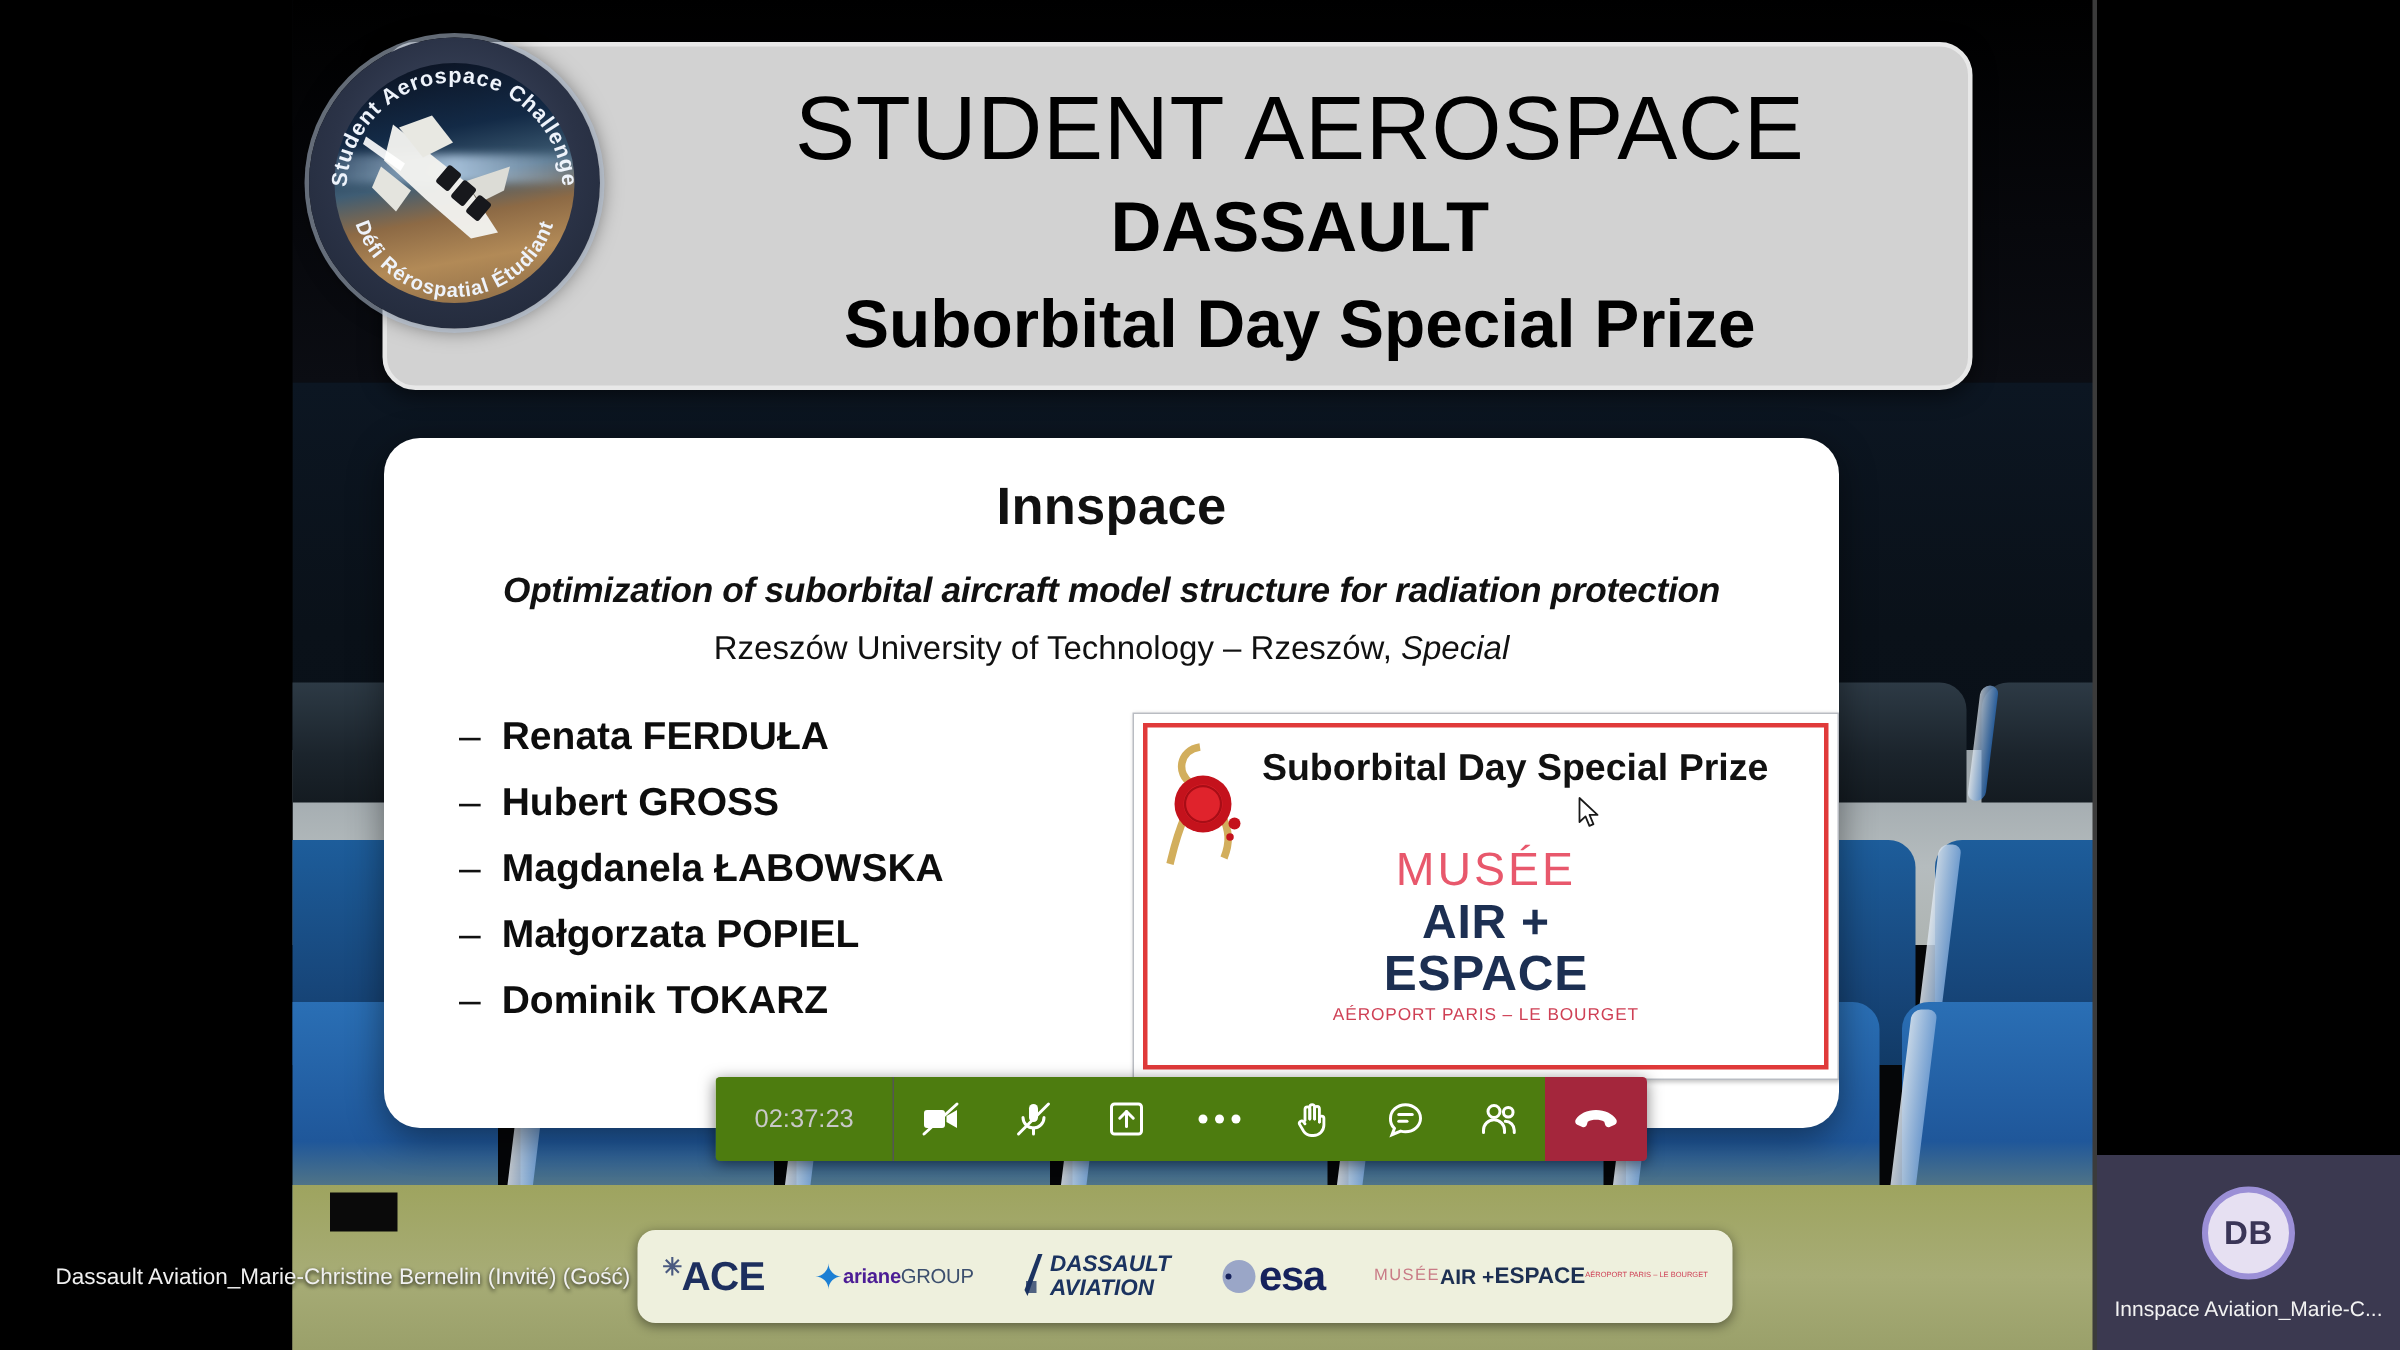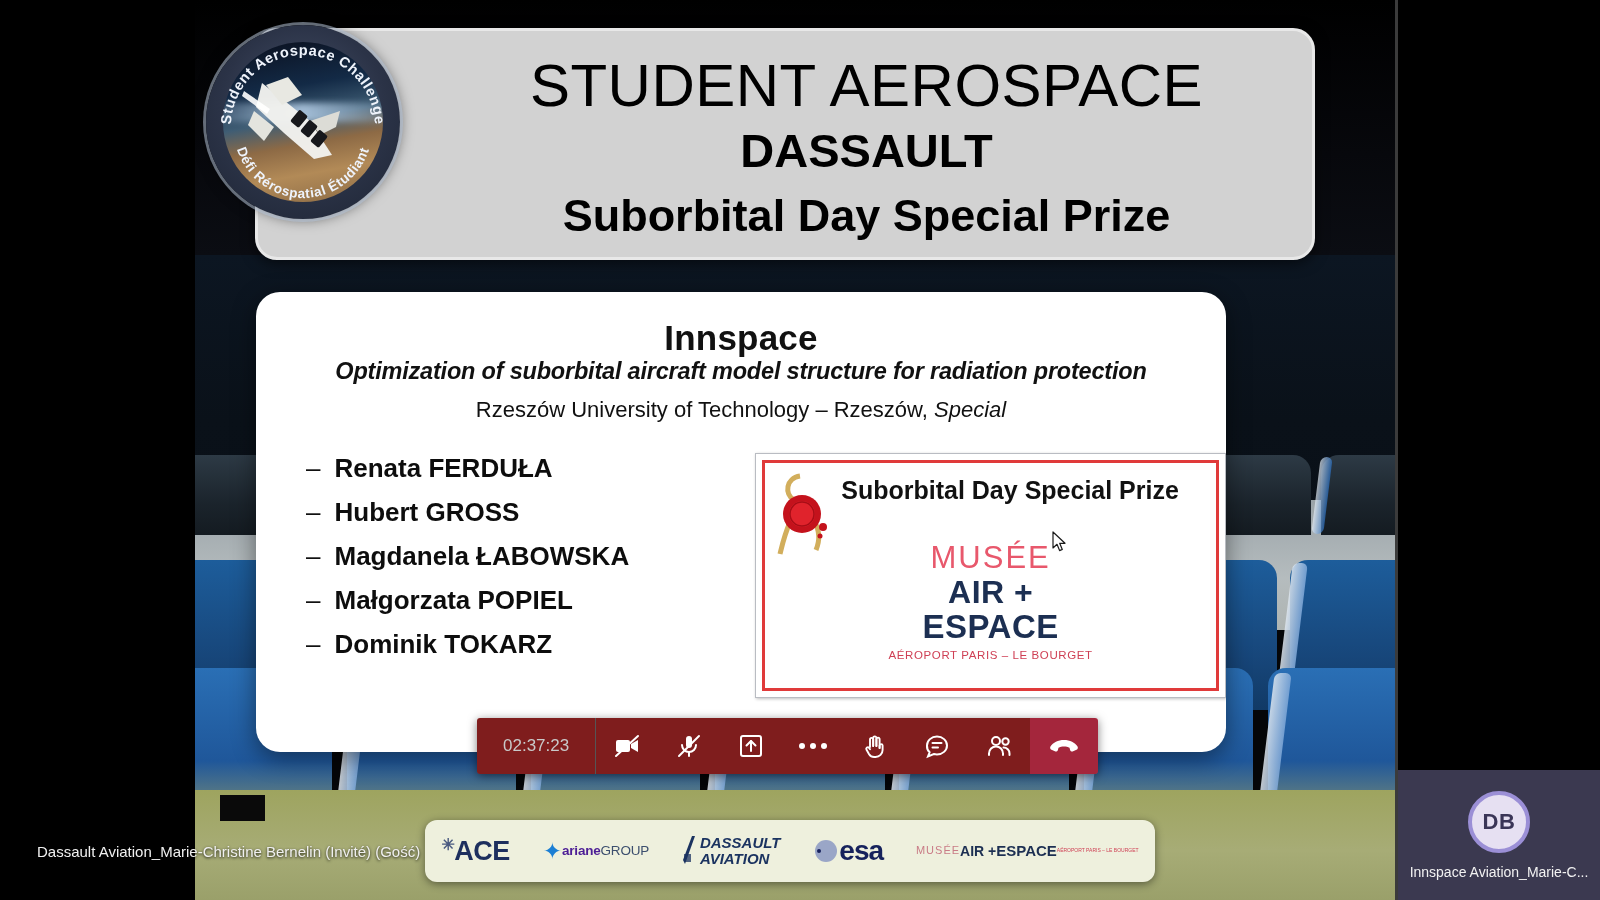--- a/index.html
+++ b/index.html
@@ -70,21 +70,21 @@
   .bt2 { font-size:47px; font-weight:bold; line-height:1.45; }
   .bt3 { font-size:45px; font-weight:bold; line-height:1.35; }
 
   
   #slide { position:absolute; left:256px; top:292px; width:970px; height:460px;
            background:#fff; border-radius:24px; box-shadow:0 6px 24px rgba(0,0,0,.45);
            overflow:hidden; }
   .s-title { text-align:center; font-size:35px; font-weight:bold; color:#111;
              margin-top:26px; letter-spacing:.2px; }
   .s-sub { text-align:center; font-size:23.5px; font-weight:bold; font-style:italic;
-           color:#111; letter-spacing:-.2px; }
+           color:#111; margin-top:22px; letter-spacing:-.2px; }
   .s-org { text-align:center; font-size:22px; color:#111; margin-top:12px; }
   .s-org i { font-style:italic; }
 
   .s-body { display:flex; margin-top:30px; }
   .s-names { width:500px; padding-left:50px; }
   .s-names li { list-style:none; display:flex; align-items:baseline; gap:14px;
                 font-size:26px; font-weight:bold; color:#0d0d0d; margin-bottom:13px; }
   .s-names .dash { font-weight:normal; font-size:26px; color:#111; }
 
   .prize-outer { position:relative; width:480px; margin-left:8px; height:245px;
@@ -119,21 +119,21 @@
   .sp-mae { text-align:center; line-height:1.02; }
   .sp-mae .a { font-size:11px; color:#c97b86; letter-spacing:1px; }
   .sp-mae .b { font-size:14px; font-weight:bold; color:#1c2f52; }
   .sp-mae .c { font-size:15px; font-weight:bold; color:#1c2f52; }
   .sp-mae .d { font-size:5px; color:#cf4055; }
 
   
   #controls { position:absolute; left:477px; top:718px; height:56px;
               display:flex; align-items:stretch; border-radius:3px; overflow:hidden;
               box-shadow:0 2px 10px rgba(0,0,0,.5); }
-  .ctl-group { display:flex; align-items:center; background:#7f1d1d;justify-content:space-between; }
+  .ctl-group { display:flex; align-items:center; background:#4d7c0f;justify-content:space-between; }
   .ctl-timer { color:#c9c9c9; font-size:17px; padding:0 26px;
                border-right:1px solid #555; height:100%; display:flex; align-items:center; }
   .ctl-btn { width:62px; height:56px; display:flex; align-items:center; justify-content:center;
              cursor:pointer; }
   .ctl-btn svg { width:26px; height:26px; }
   .ctl-hang { width:68px; background:#a4263c; display:flex; align-items:center; justify-content:center;
               cursor:pointer; }
   .ctl-hang svg { width:30px; height:30px; }
   .dots { display:flex; gap:5px; }
   .dots i { width:6px; height:6px; border-radius:50%; background:#fff; display:block; }

